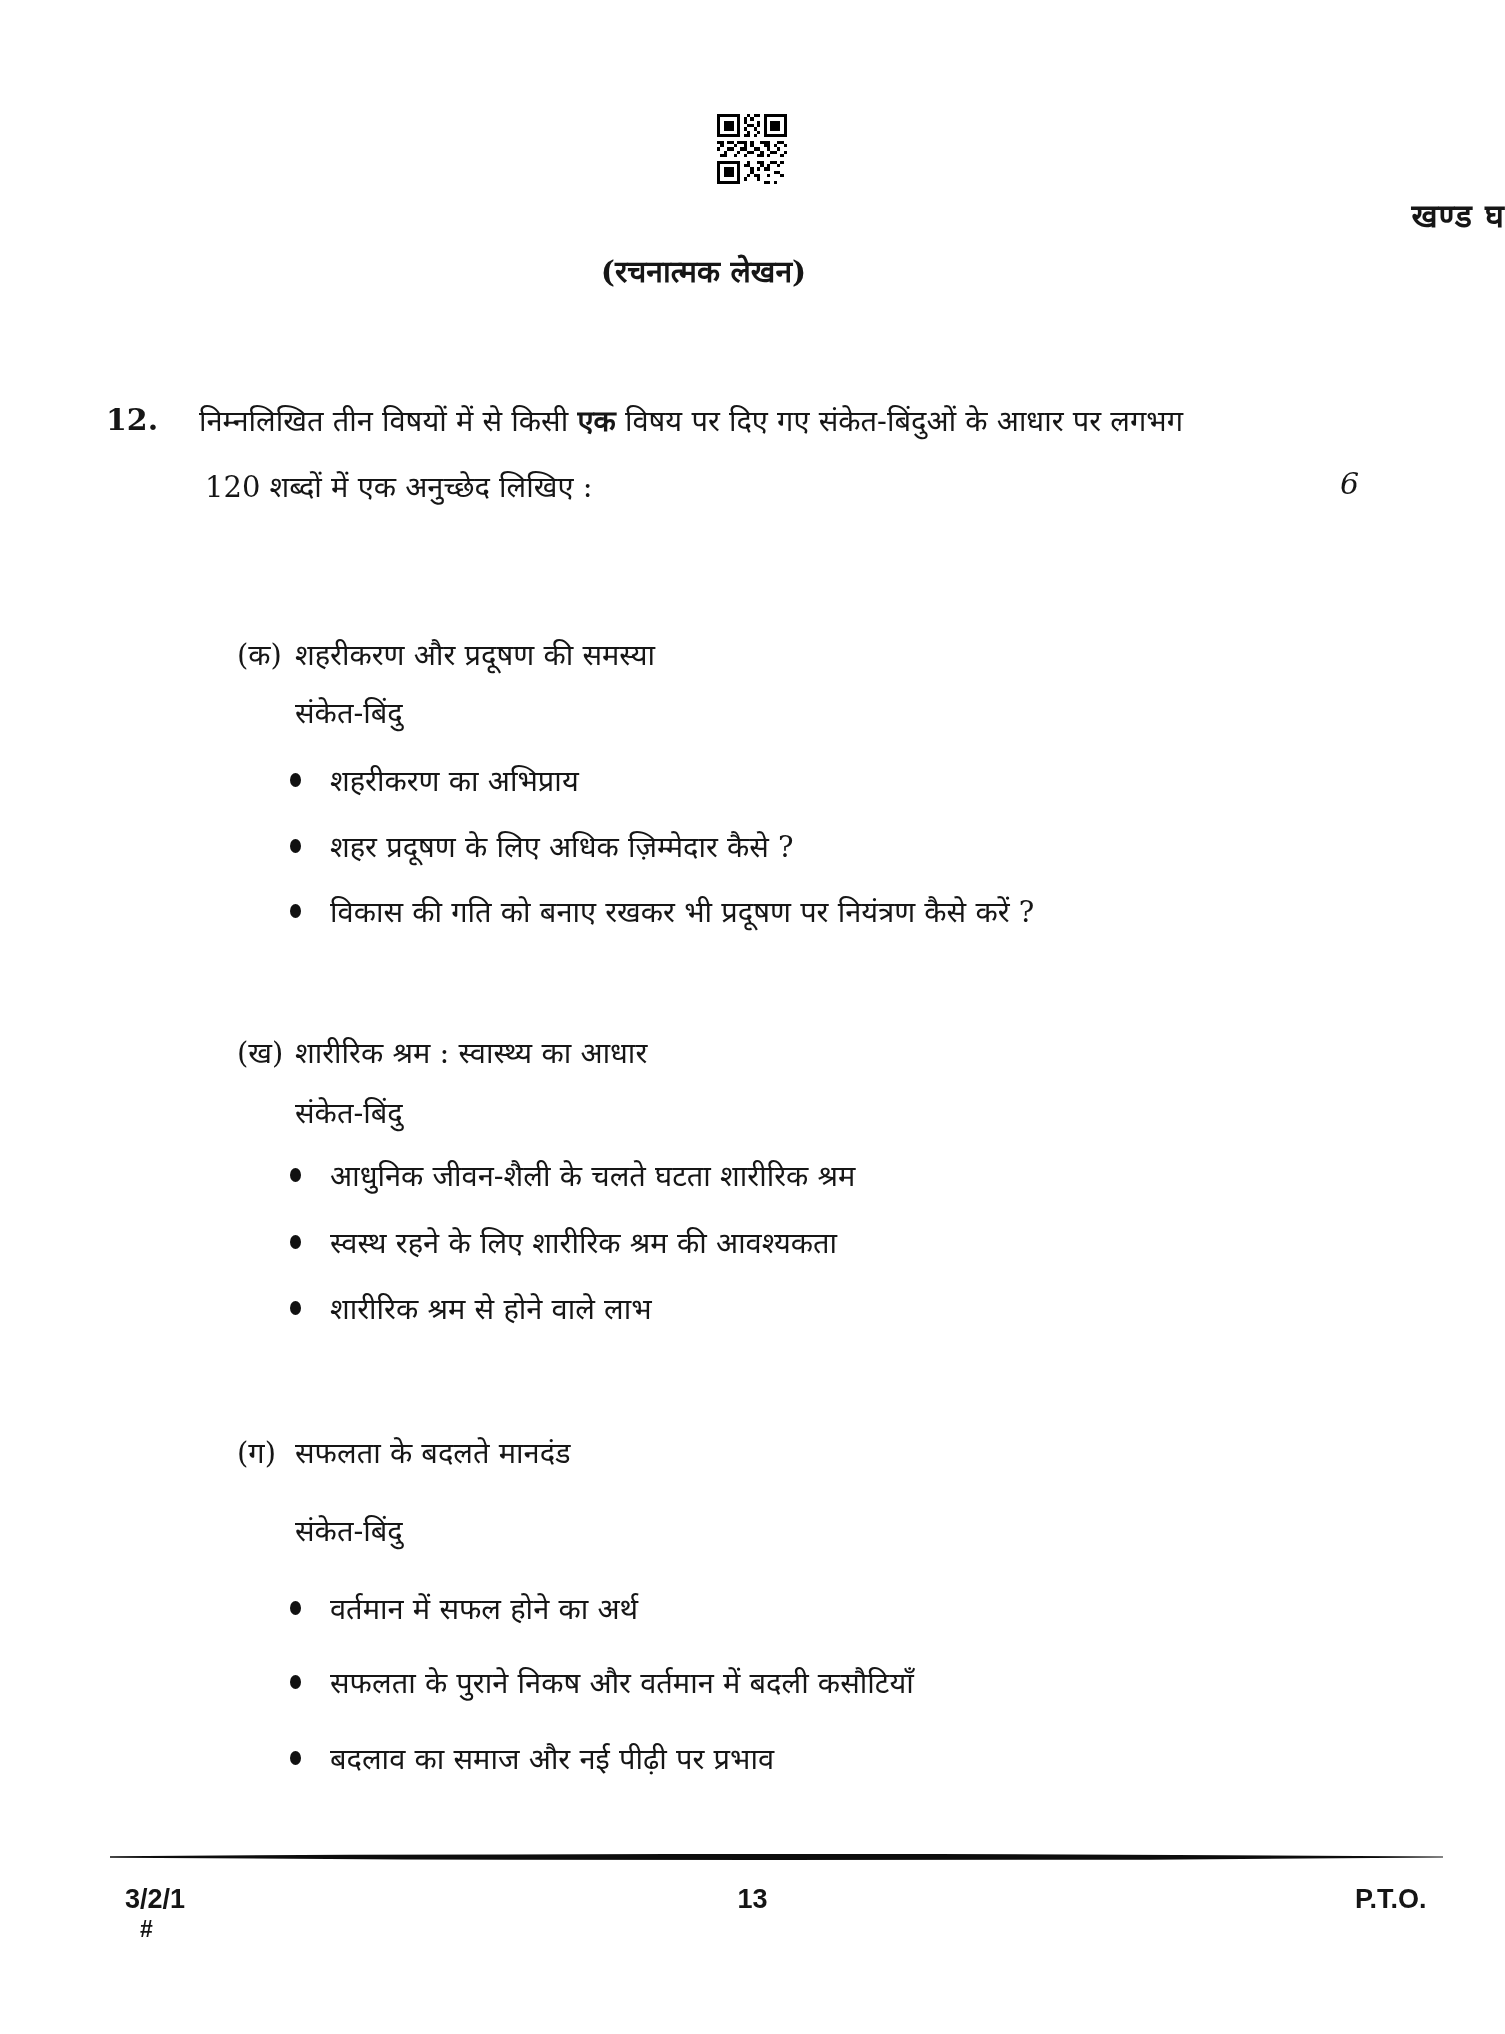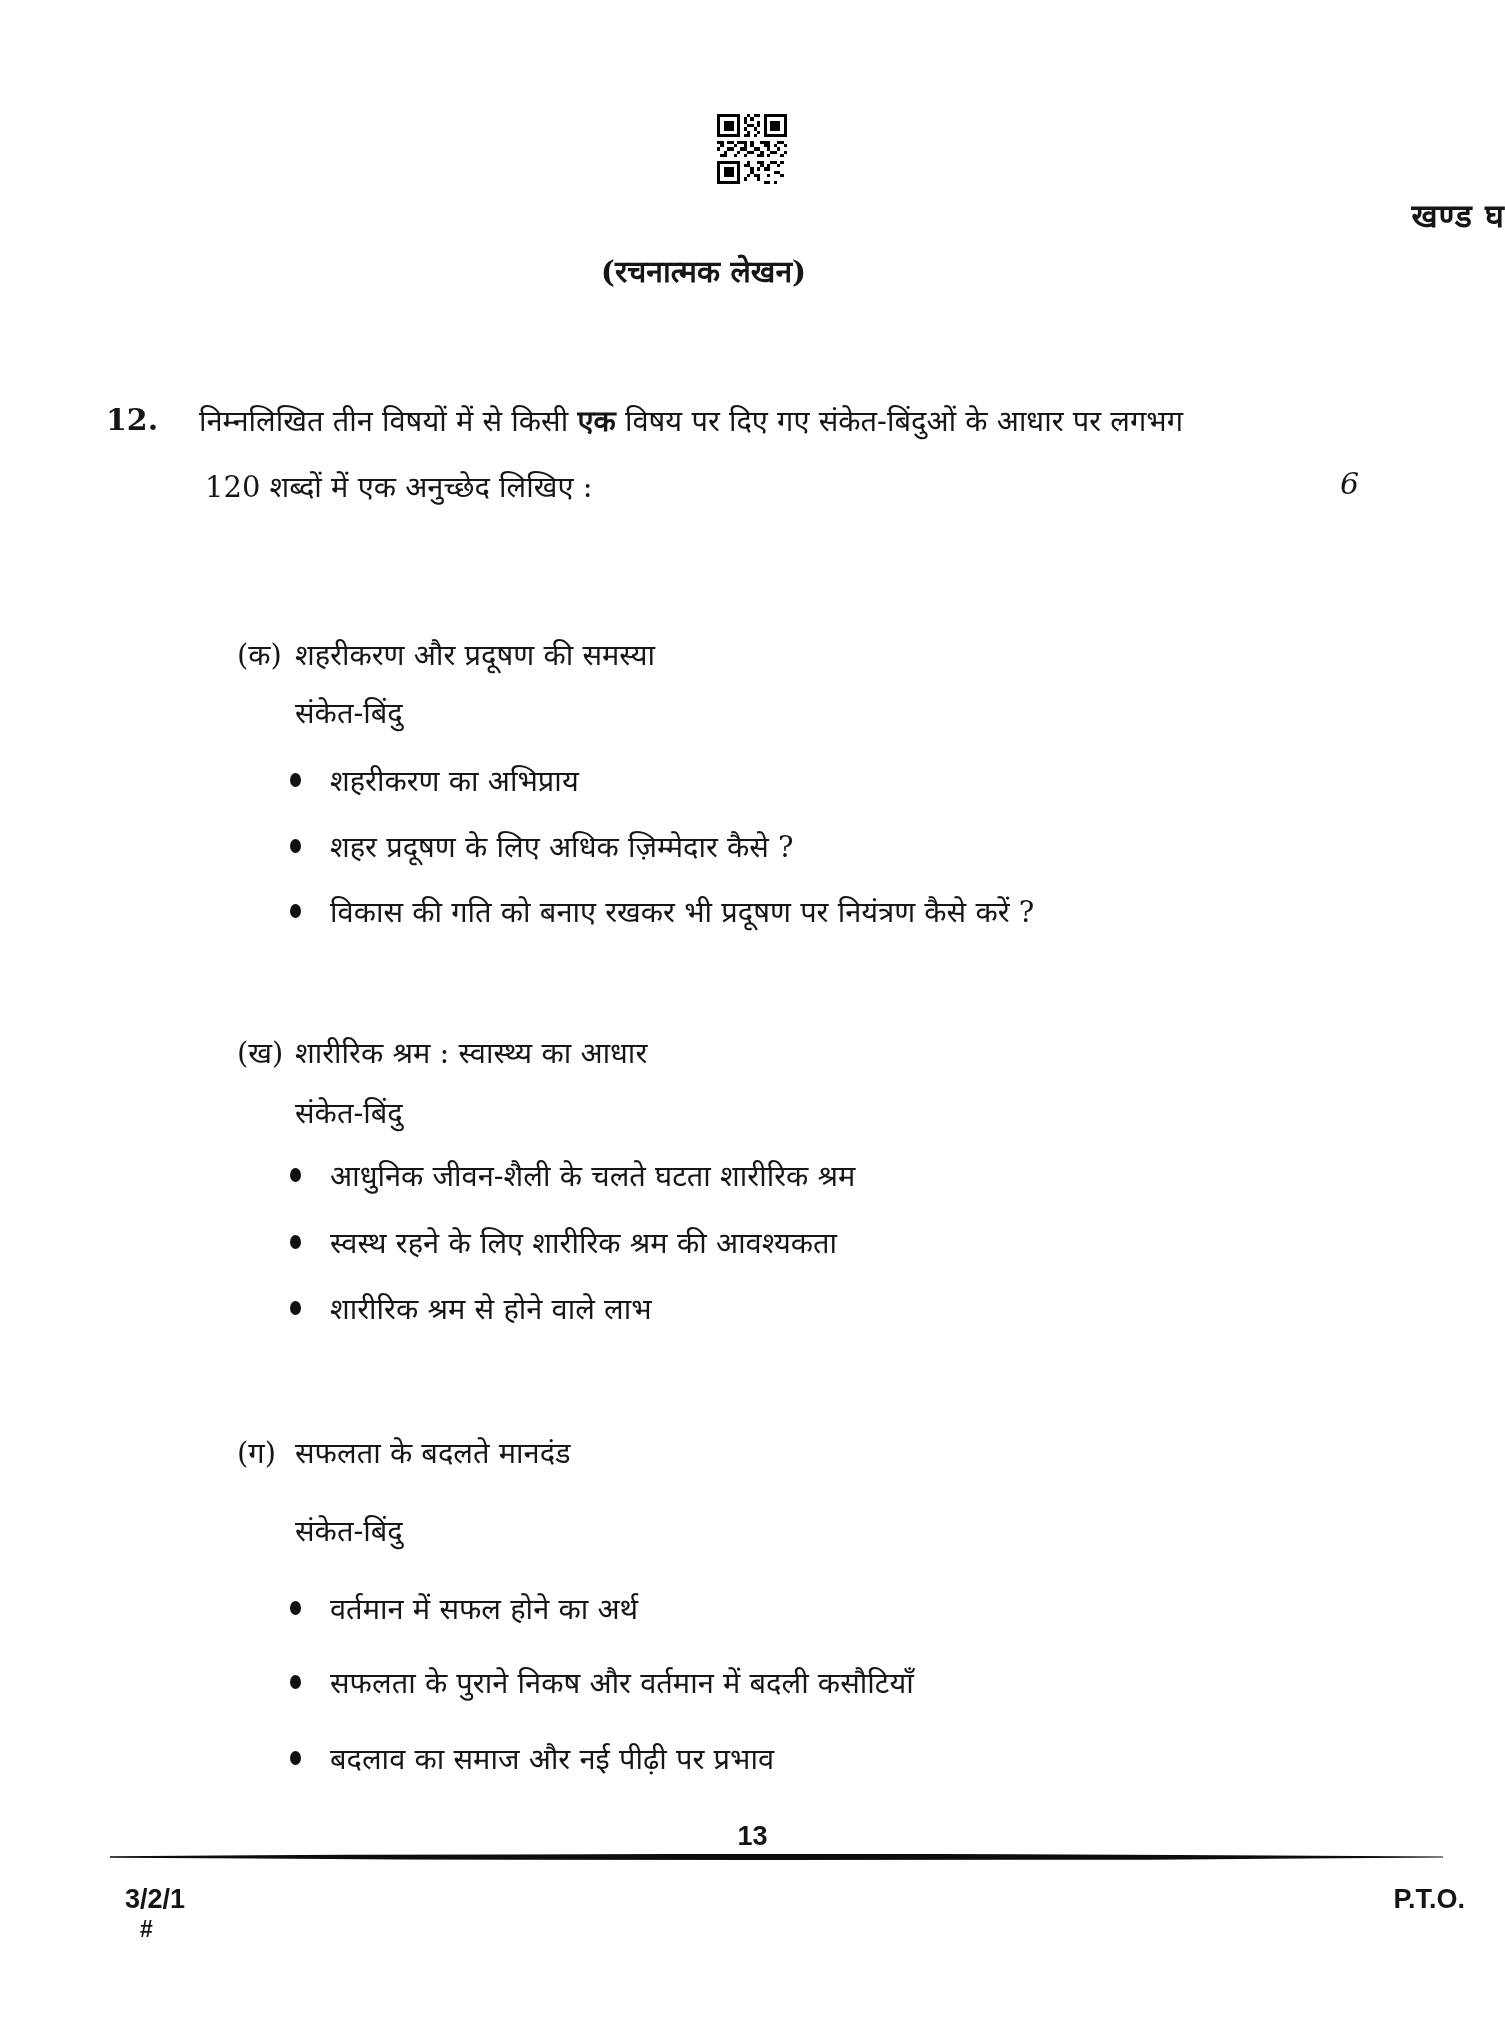--- a/index.html
+++ b/index.html
@@ -82,22 +82,22 @@
     background: #0d0d0d;
     clip-path: polygon(0 38%, 18% 12%, 42% 2%, 62% 0, 80% 18%, 100% 42%, 100% 58%, 78% 95%, 50% 100%, 22% 92%, 0 62%);
   }
   .footer-text {
     font-family: "Liberation Sans", sans-serif;
     font-weight: bold;
     font-size: 27px;
     color: #151515;
   }
   .footer-code { left: 125px; top: 1884px; }
-  .footer-page { left: 0; top: 1821px; width: 1505px; text-align: center; }
-  .footer-pto  { left: 1355px; top: 1884px; width: 110px; text-align: right; }
+  .footer-page { left: 0; top: 1884px; width: 1505px; text-align: center; }
+  .footer-pto  { left: 1355px; top: 1884px; width: 110px; }
   .footer-hash { left: 140px; top: 1916px; font-size: 23px; }
 </style>
 </head>
 <body>
 
 <div class="page">
 
   <div class="abs qr">
     <svg width="70" height="70" viewBox="0 0 21 21" shape-rendering="crispEdges">
       <rect x="0" y="0" width="21" height="21" fill="#ffffff"></rect>

